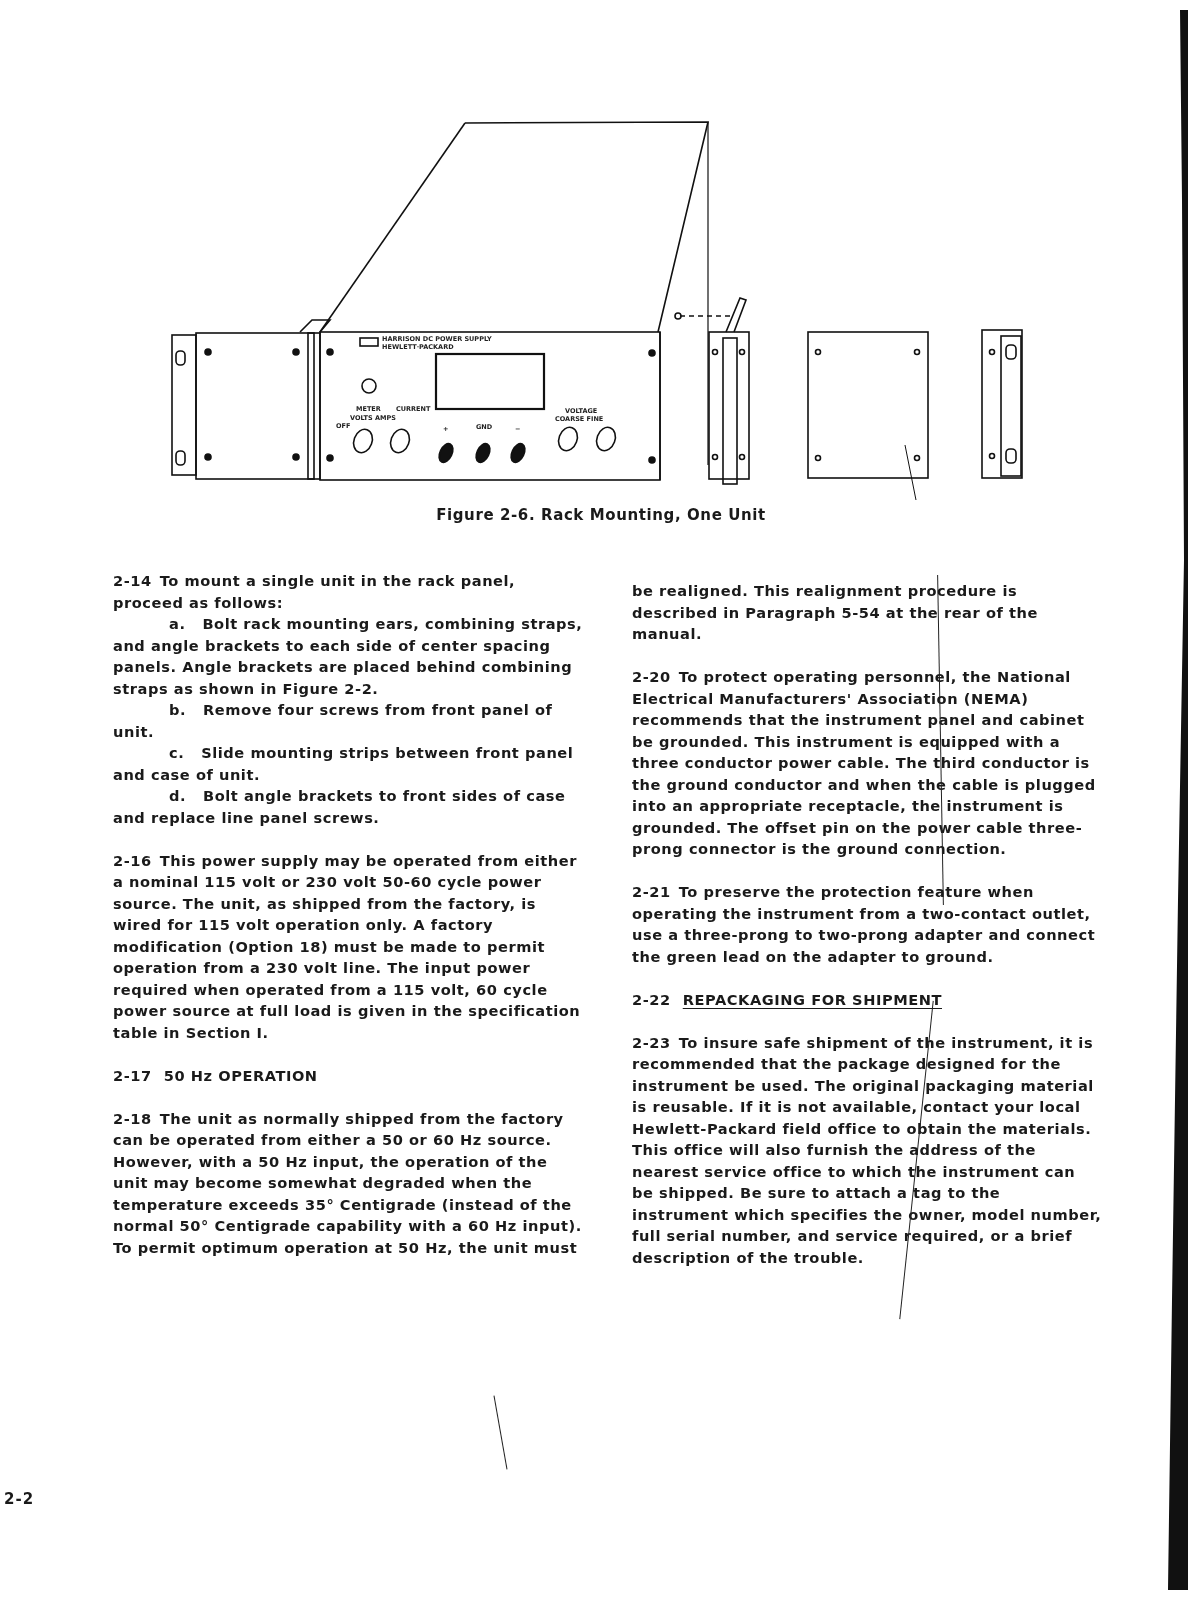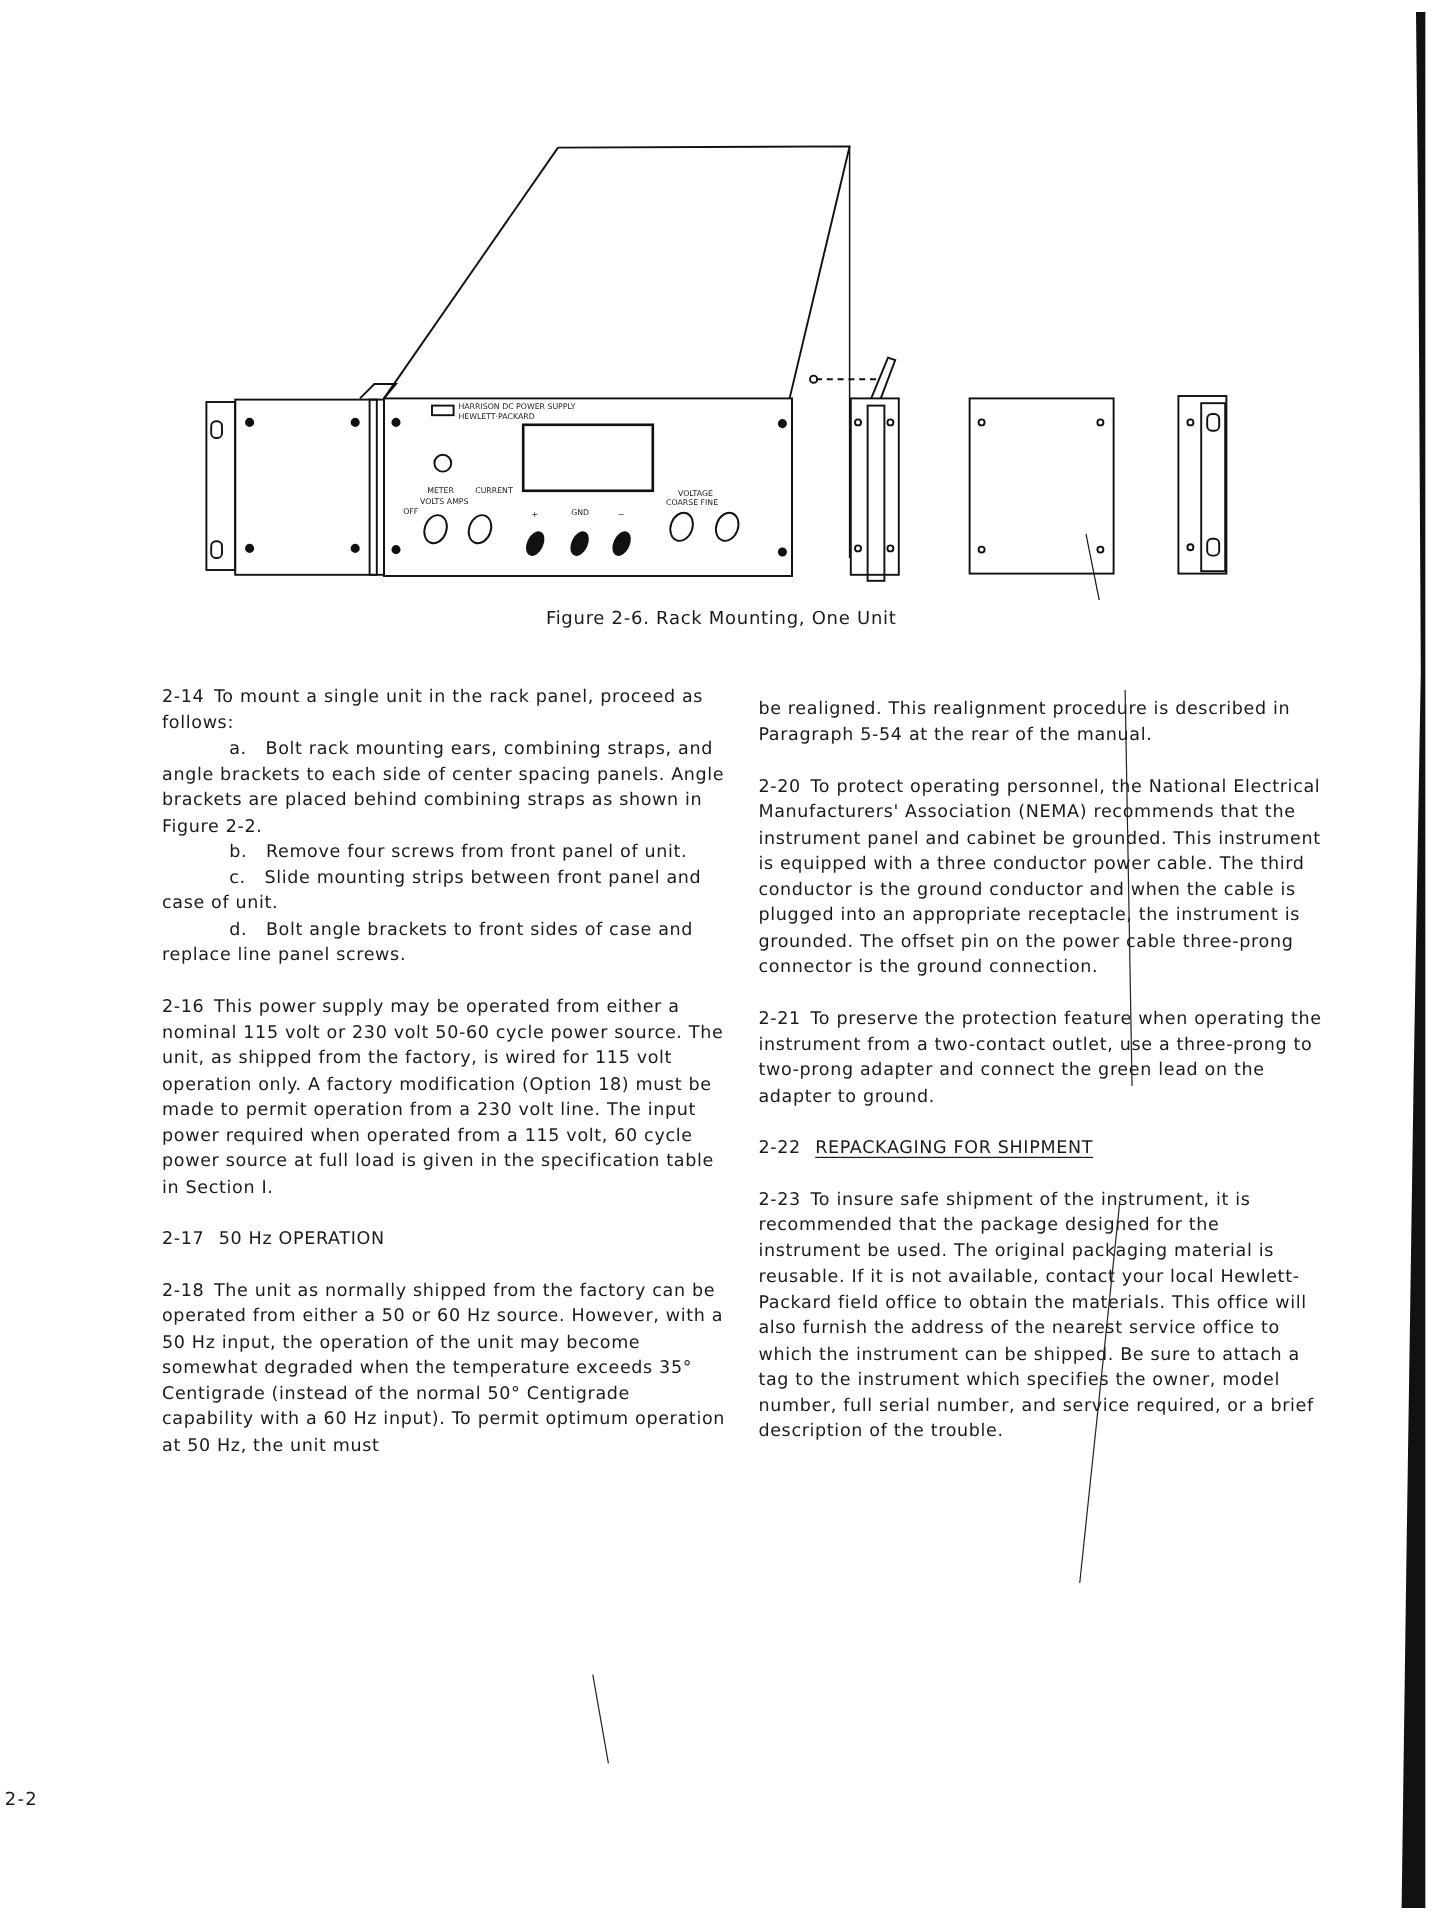--- a/index.html
+++ b/index.html
@@ -1,25 +1,25 @@
 <!DOCTYPE html>
 <html><head>
 <meta charset="utf-8">
 <style>
   html, body { margin: 0; padding: 0; background: #ffffff; }
   body { width: 1202px; height: 1601px; position: relative; overflow: hidden;
          font-family: "DejaVu Sans", sans-serif; color: #1a1a1a; }
-  .page { position: absolute; left: 0; top: 0; width: 1202px; height: 1601px; }
+  .page { position: absolute; left: 0; top: 0; width: 1202px; height: 1601px; font-weight: bold; }
   .figure { position: absolute; left: 160px; top: 100px; width: 960px; height: 400px; }
   .figure svg { width: 100%; height: 100%; }
   .caption { position: absolute; left: 0; width: 1202px; top: 506px; text-align: center;
              font-size: 15px; letter-spacing: 0.6px; }
   .col { position: absolute; top: 570px; width: 470px; font-size: 14.6px; line-height: 21.5px;
          letter-spacing: 0.55px; }
-  .col.left { left: 135px; }
+  .col.left { left: 113px; }
   .col.right { left: 632px; top: 568px; margin-top: 12px; }
   .para { margin: 0 0 21.5px 0; }
   .para.tight { margin-bottom: 0; }
   .step { text-indent: 56px; margin: 0; }
   .heading { margin: 0 0 21.5px 0; }
   .heading .num { margin-right: 12px; }
   .u { text-decoration: underline; text-underline-offset: 3px; }
   .pnum { margin-right: 8px; }
   .pagenum { position: absolute; top: 1490px; left: 4px; width: 1202px; text-align: left;
              font-size: 15px; letter-spacing: 1px; }

